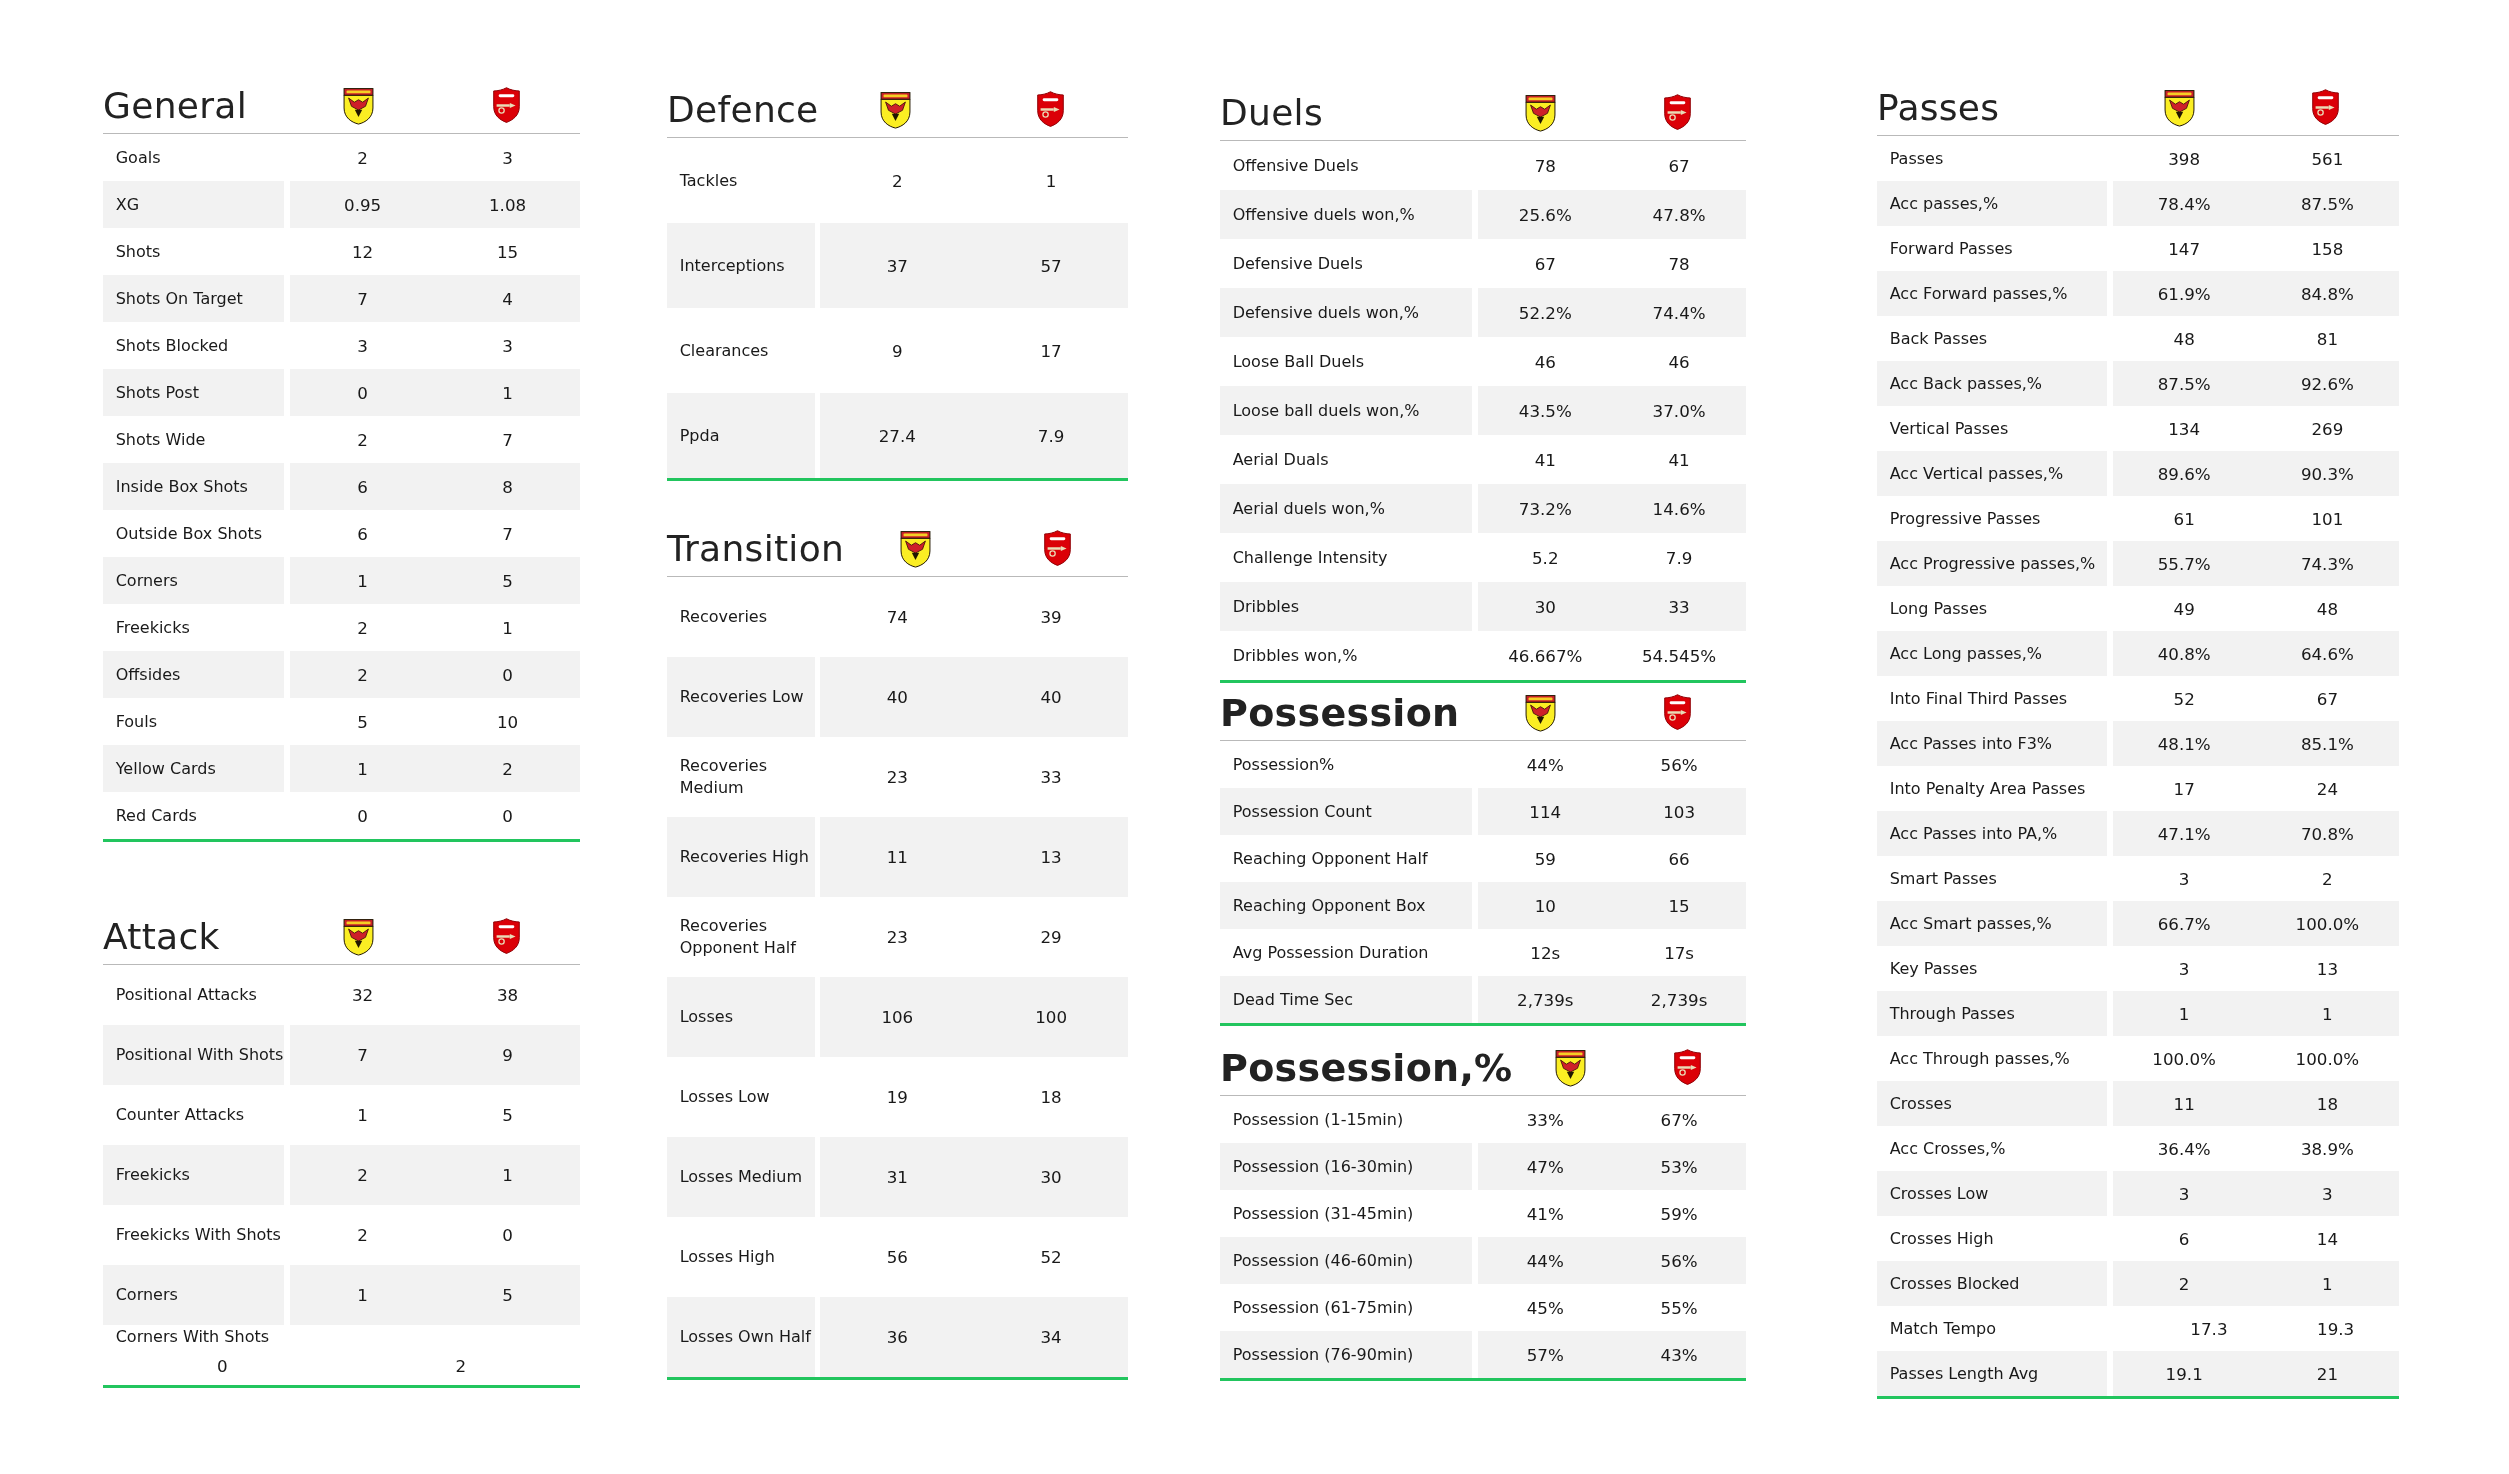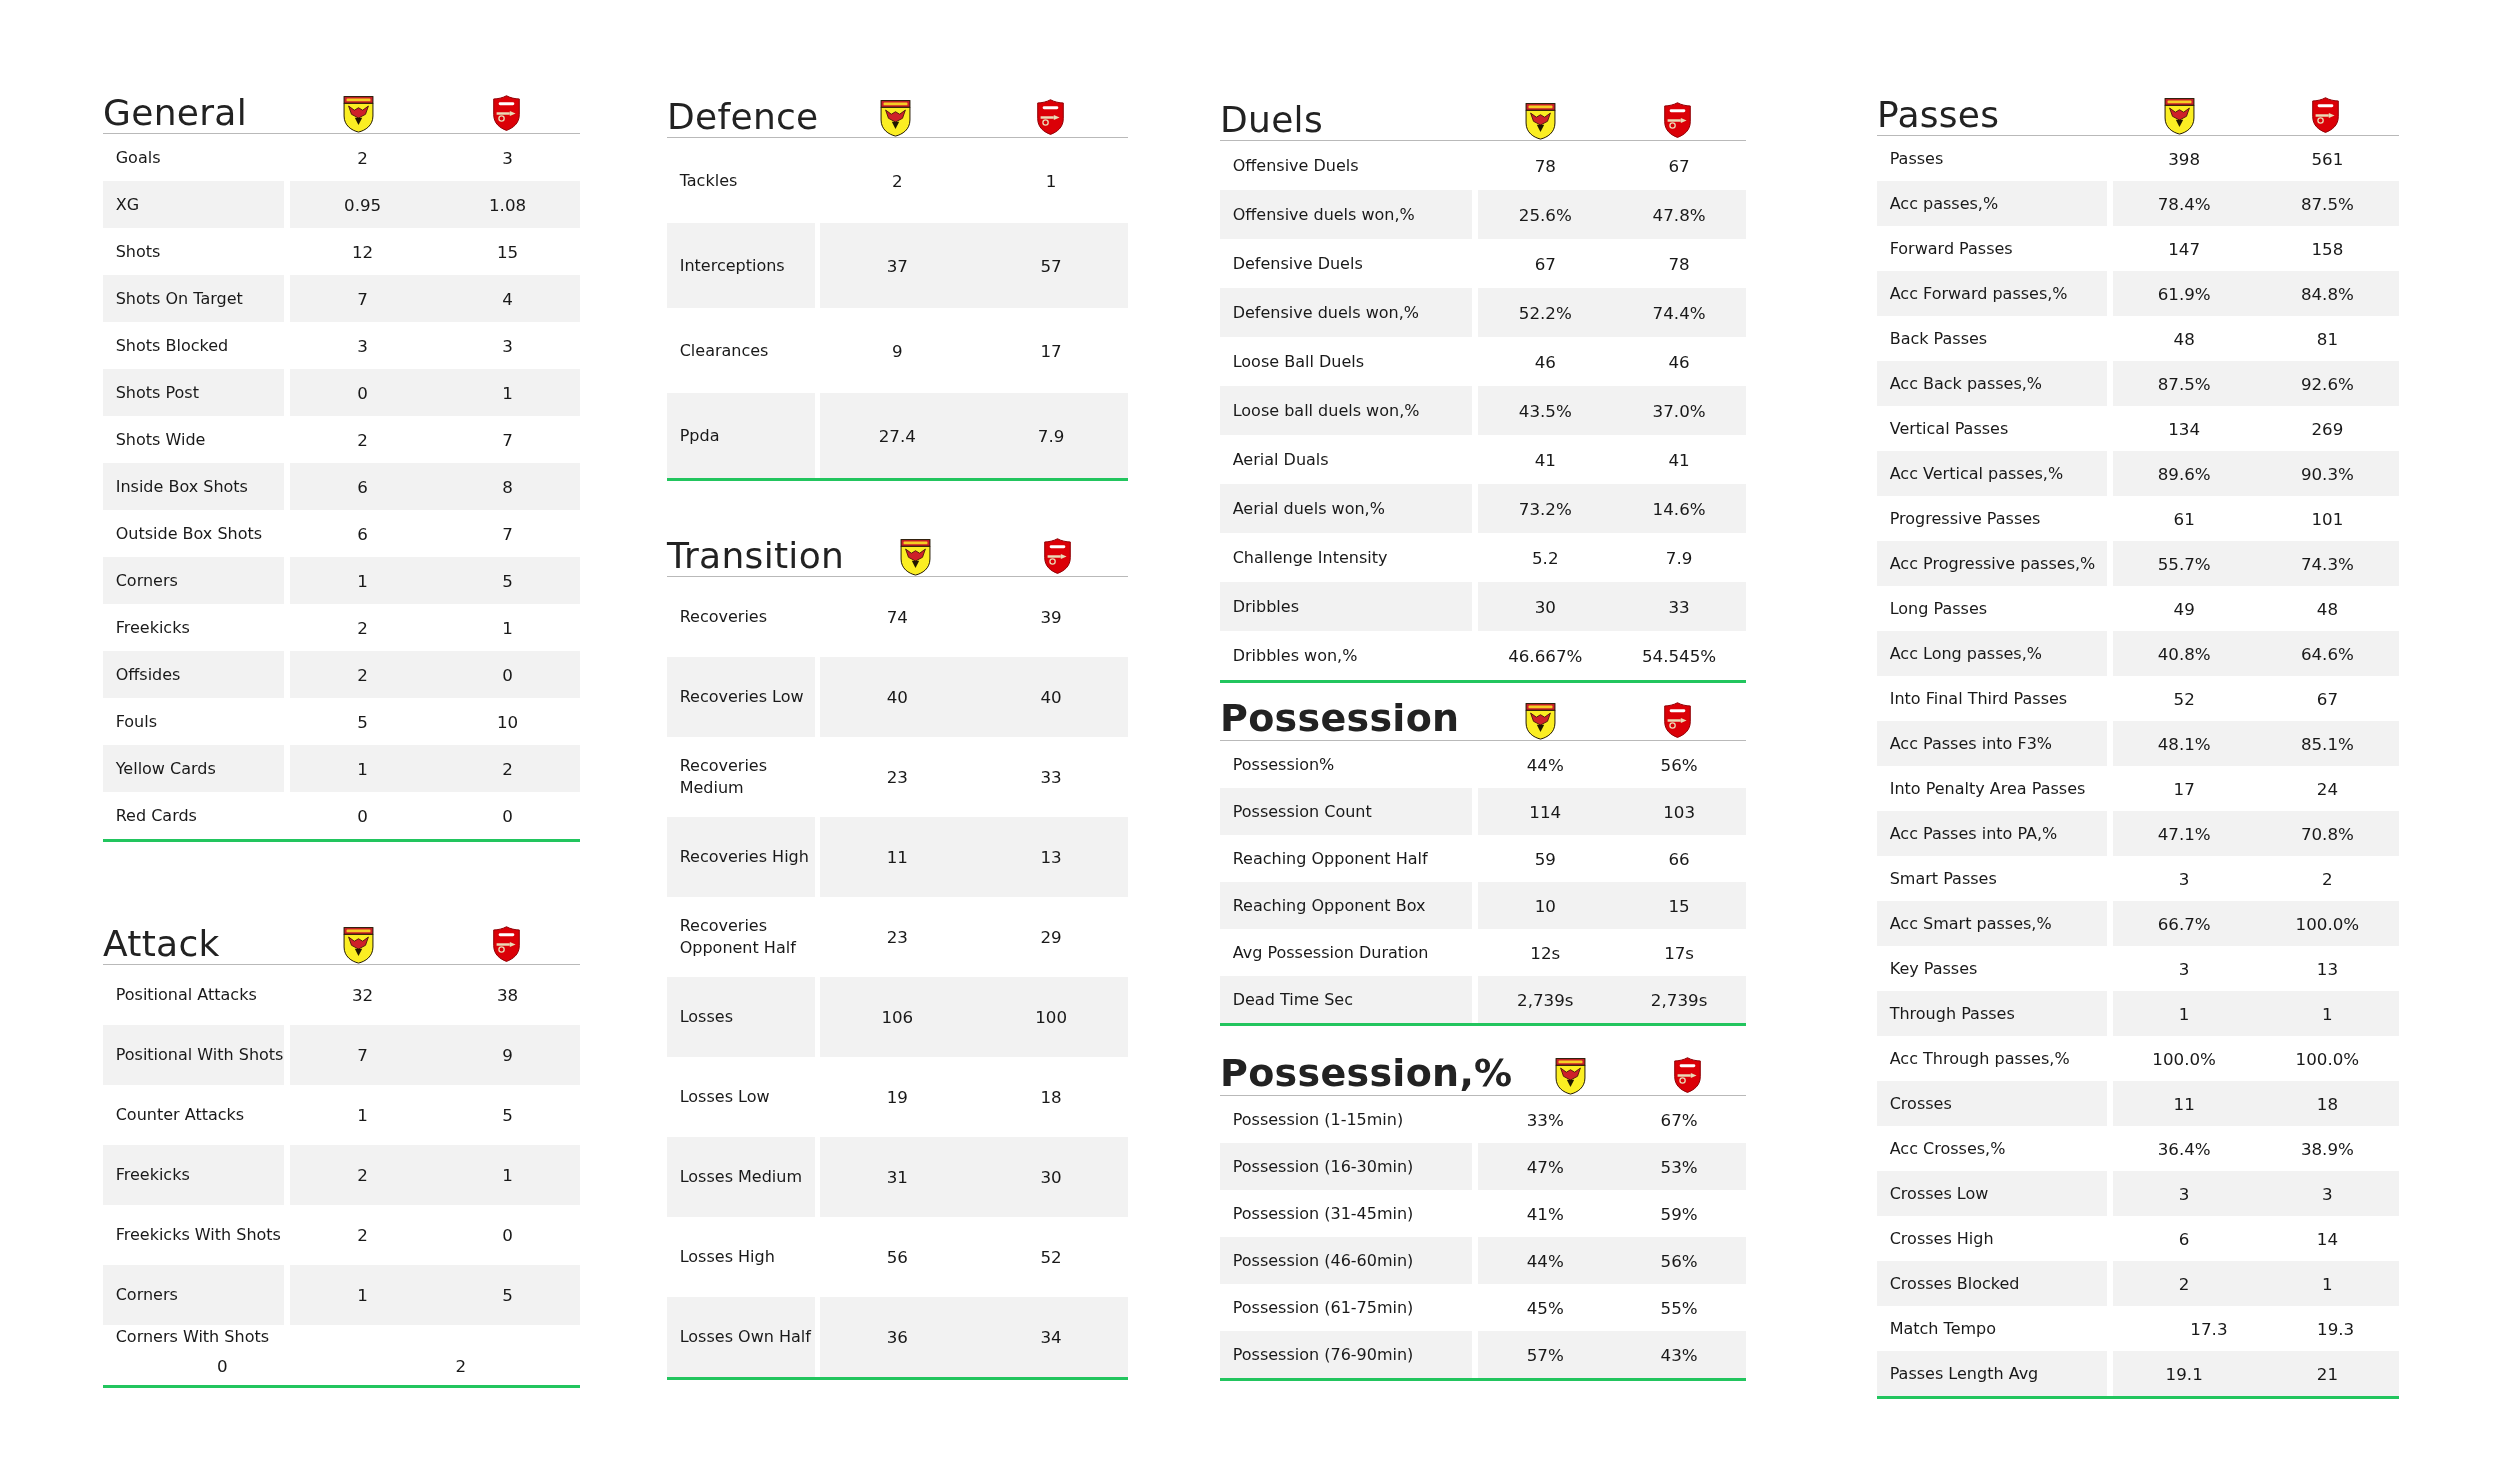--- a/index.html
+++ b/index.html
@@ -3,21 +3,21 @@
 <meta charset="utf-8">
 <style>
   html,body{margin:0;padding:0}
   body{
     width:2509px;height:1474px;background:#ffffff;
     font-family:"DejaVu Sans","Liberation Sans",sans-serif;
     color:#1b1b1b;position:relative;overflow:hidden;
   }
   .col{position:absolute;top:0;height:100%}
   .section{position:absolute;left:0;right:0}
-  .sec-head{display:flex;align-items:flex-end;height:55px;border-bottom:1px solid #b9b9b9}
+  .sec-head{display:flex;align-items:center;height:55px;border-bottom:1px solid #b9b9b9}
   .sec-head .hlabel{flex:0 0 var(--lw);display:flex;align-items:center}
   .sec-title{font-size:36px;color:#222;letter-spacing:0.3px;white-space:nowrap}
   .sec-title.bold{font-weight:bold;font-size:38px}
   .hvals{flex:1;display:flex;align-items:center}
   .vslot{flex:1;display:flex;justify-content:center;align-items:center}
   .rows{width:100%;border-bottom:3px solid #22c55e}
   .row{display:flex;align-items:stretch}
   .row .rlabel{
     flex:0 0 var(--lw);box-sizing:border-box;margin-right:5.9px;
     display:flex;align-items:center;padding-left:12.7px;

